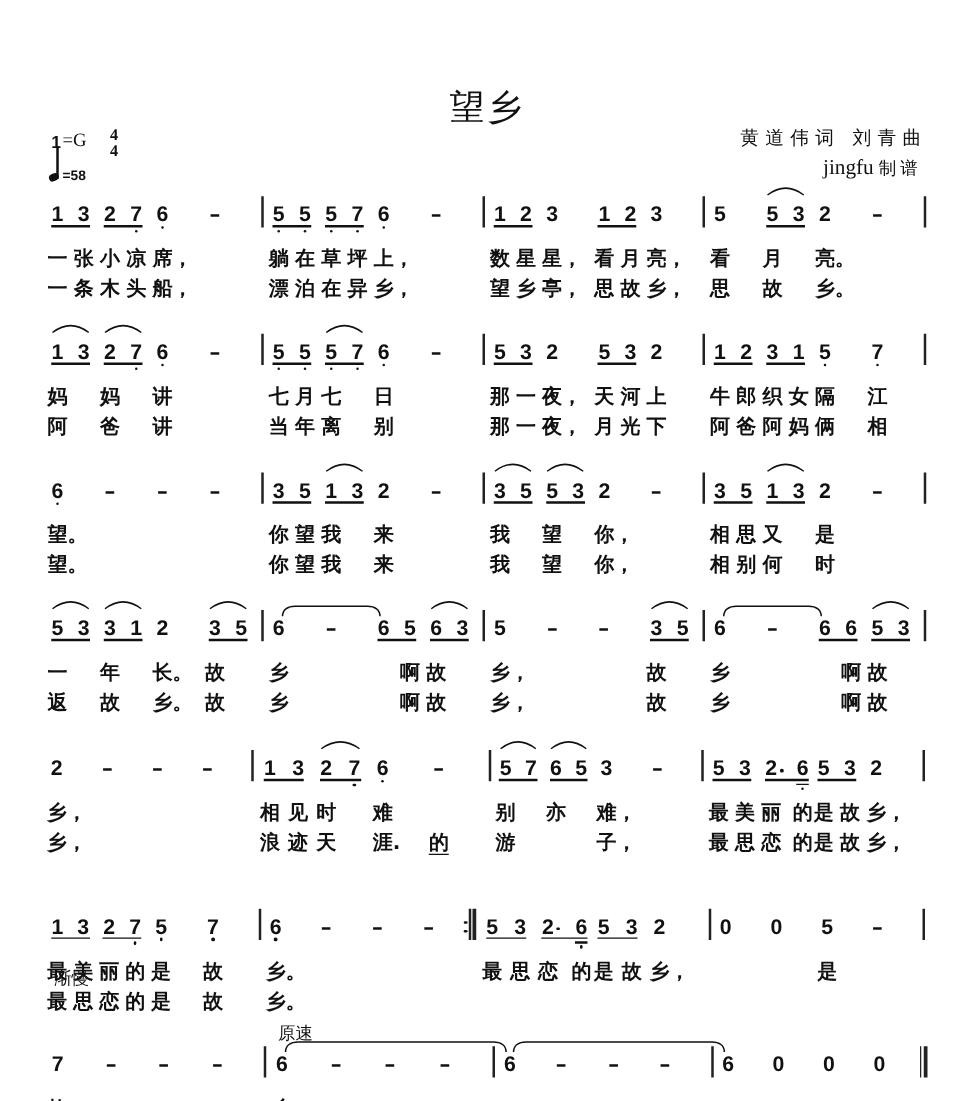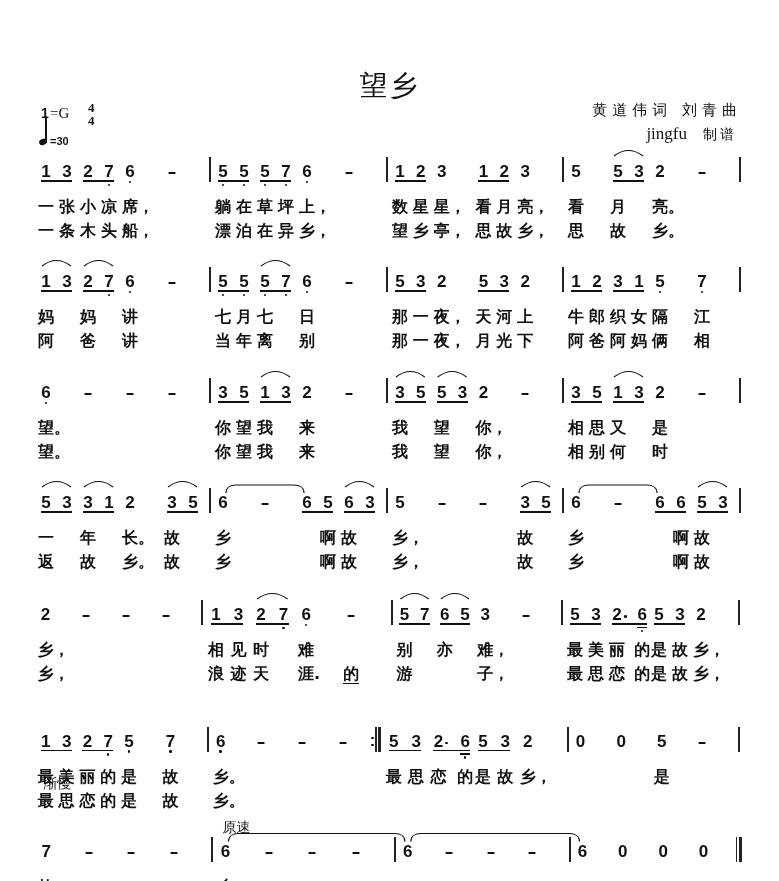--- a/index.html
+++ b/index.html
@@ -10,21 +10,21 @@
   #title {
     position: absolute; left: 0; top: 70px; width: 779px; text-align: center;
     font: 28px/32px "DejaVu Sans", sans-serif; letter-spacing: 2px; color: #111;
   }
   #credits {
     position: absolute; right: 37px; top: 101px;
     font: 15px/18px "DejaVu Serif", serif; letter-spacing: 5px; white-space: nowrap;
   }
   #arranger { position: absolute; right: 42px; top: 125px; white-space: nowrap; }
   #arranger .name { font: 17px/18px "Liberation Serif", serif; }
-  #arranger .role { font: 14px/18px "DejaVu Serif", serif; letter-spacing: 3px; margin-left: 16px; }
+  #arranger .role { font: 14px/18px "DejaVu Serif", serif; letter-spacing: 3px; margin-left: 4px; }
 
   .ks { position: absolute; white-space: nowrap; }
   .ks-one { left: 41px; top: 105px; font: bold 14px/16px "Liberation Sans", sans-serif; }
   .ks-eq { left: 50px; top: 105px; font: 15px/16px "Liberation Serif", serif; }
   .ks-ts { left: 88px; font: bold 13px/14px "Liberation Serif", serif; }
   .ks-ts-top { top: 101px; }
   .ks-ts-bot { top: 114px; }
   .tempo-stem { position: absolute; left: 45px; top: 117px; width: 1.5px; height: 26px; background: #111; }
   .tempo-head { position: absolute; left: 39px; top: 139px; width: 7.5px; height: 5.5px; border-radius: 50%; background: #111; transform: rotate(-25deg); }
   .tempo-val { position: absolute; left: 50px; top: 135px; font: bold 11px/12px "Liberation Sans", sans-serif; }
@@ -61,21 +61,21 @@
   </div>
   <div id="keysig">
     <span class="ks ks-one">1</span>
     <span class="ks ks-eq">=G</span>
     <span class="ks ks-ts ks-ts-top">4</span>
     <span class="ks ks-ts ks-ts-bot">4</span>
     <div>
       <div class="tempo-stem"></div>
       <div class="tempo-head"></div>
     </div>
-    <span class="tempo-val">=30</span>
+    <span class="tempo-val">=58</span>
   </div>
 </div>
 
 <div id="score">
     <div>
       <div>
         <div class="beam" style="left: 41px; width: 31px; top: 180px;"></div>
         <div class="beam" style="left: 83px; width: 31px; top: 180px;"></div>
         <span class="nt" style="left: 38px; top: 162px;">1</span>
         <span class="nt" style="left: 59px; top: 162px;">3</span>

